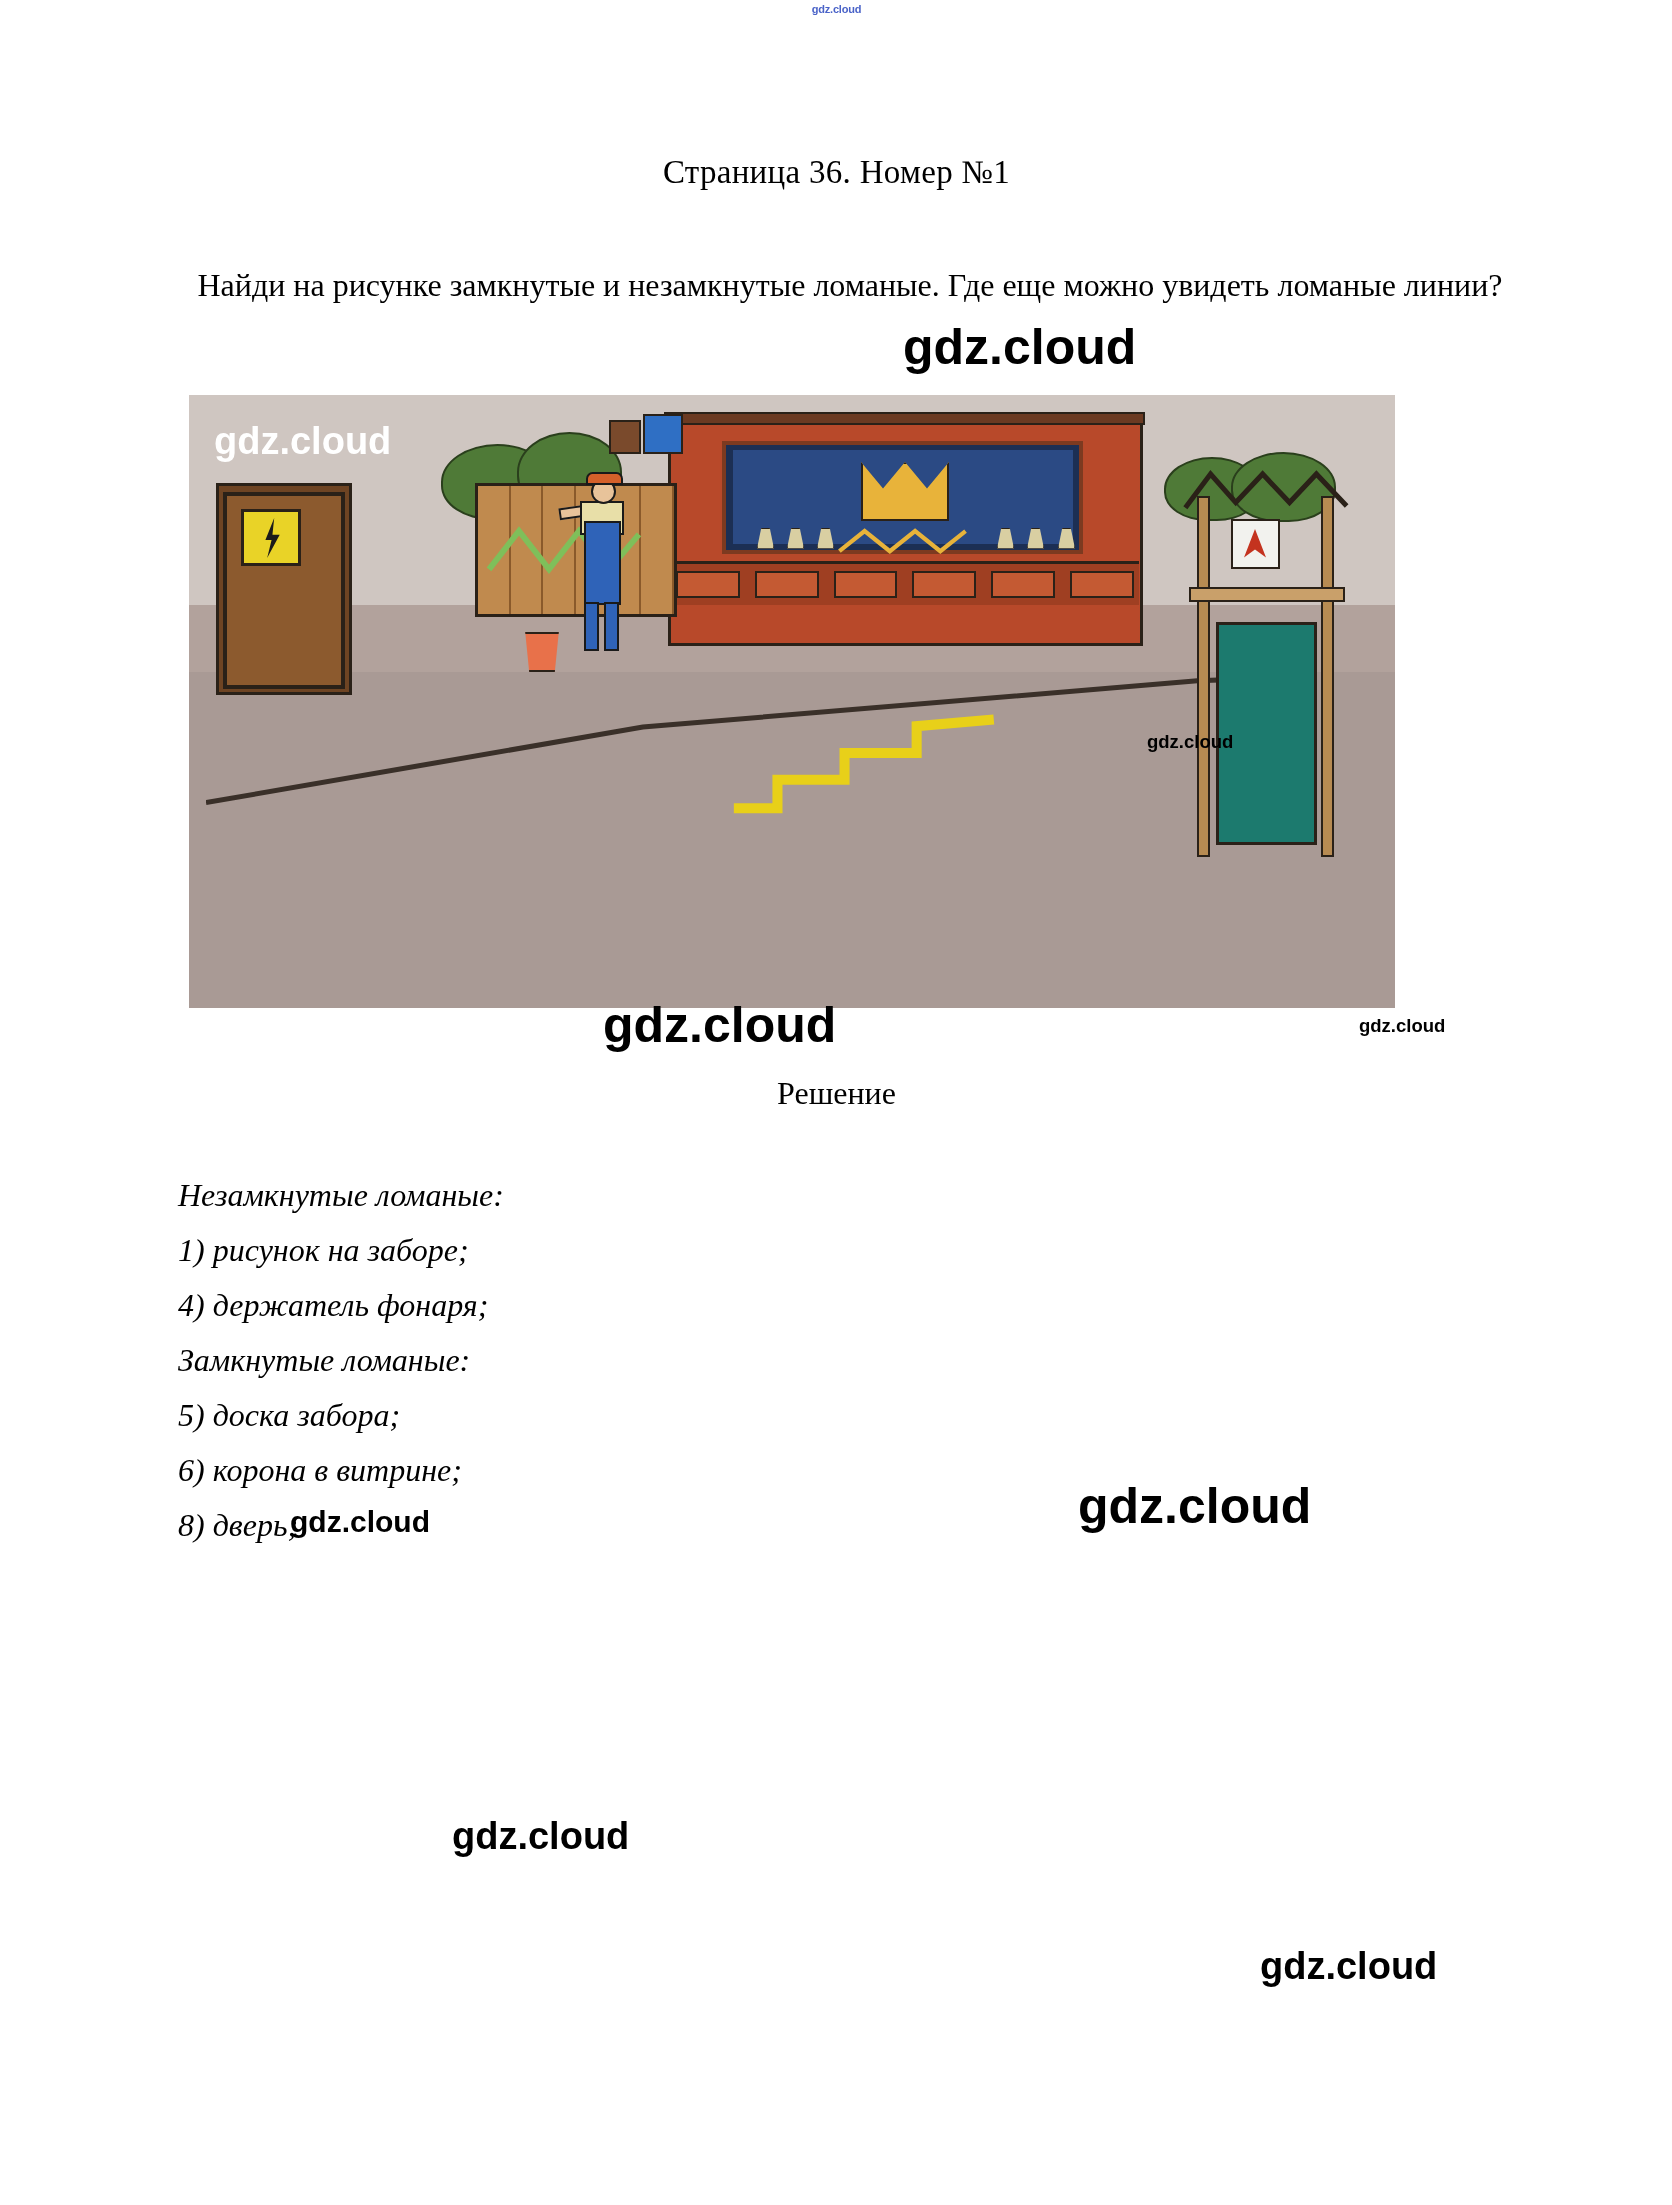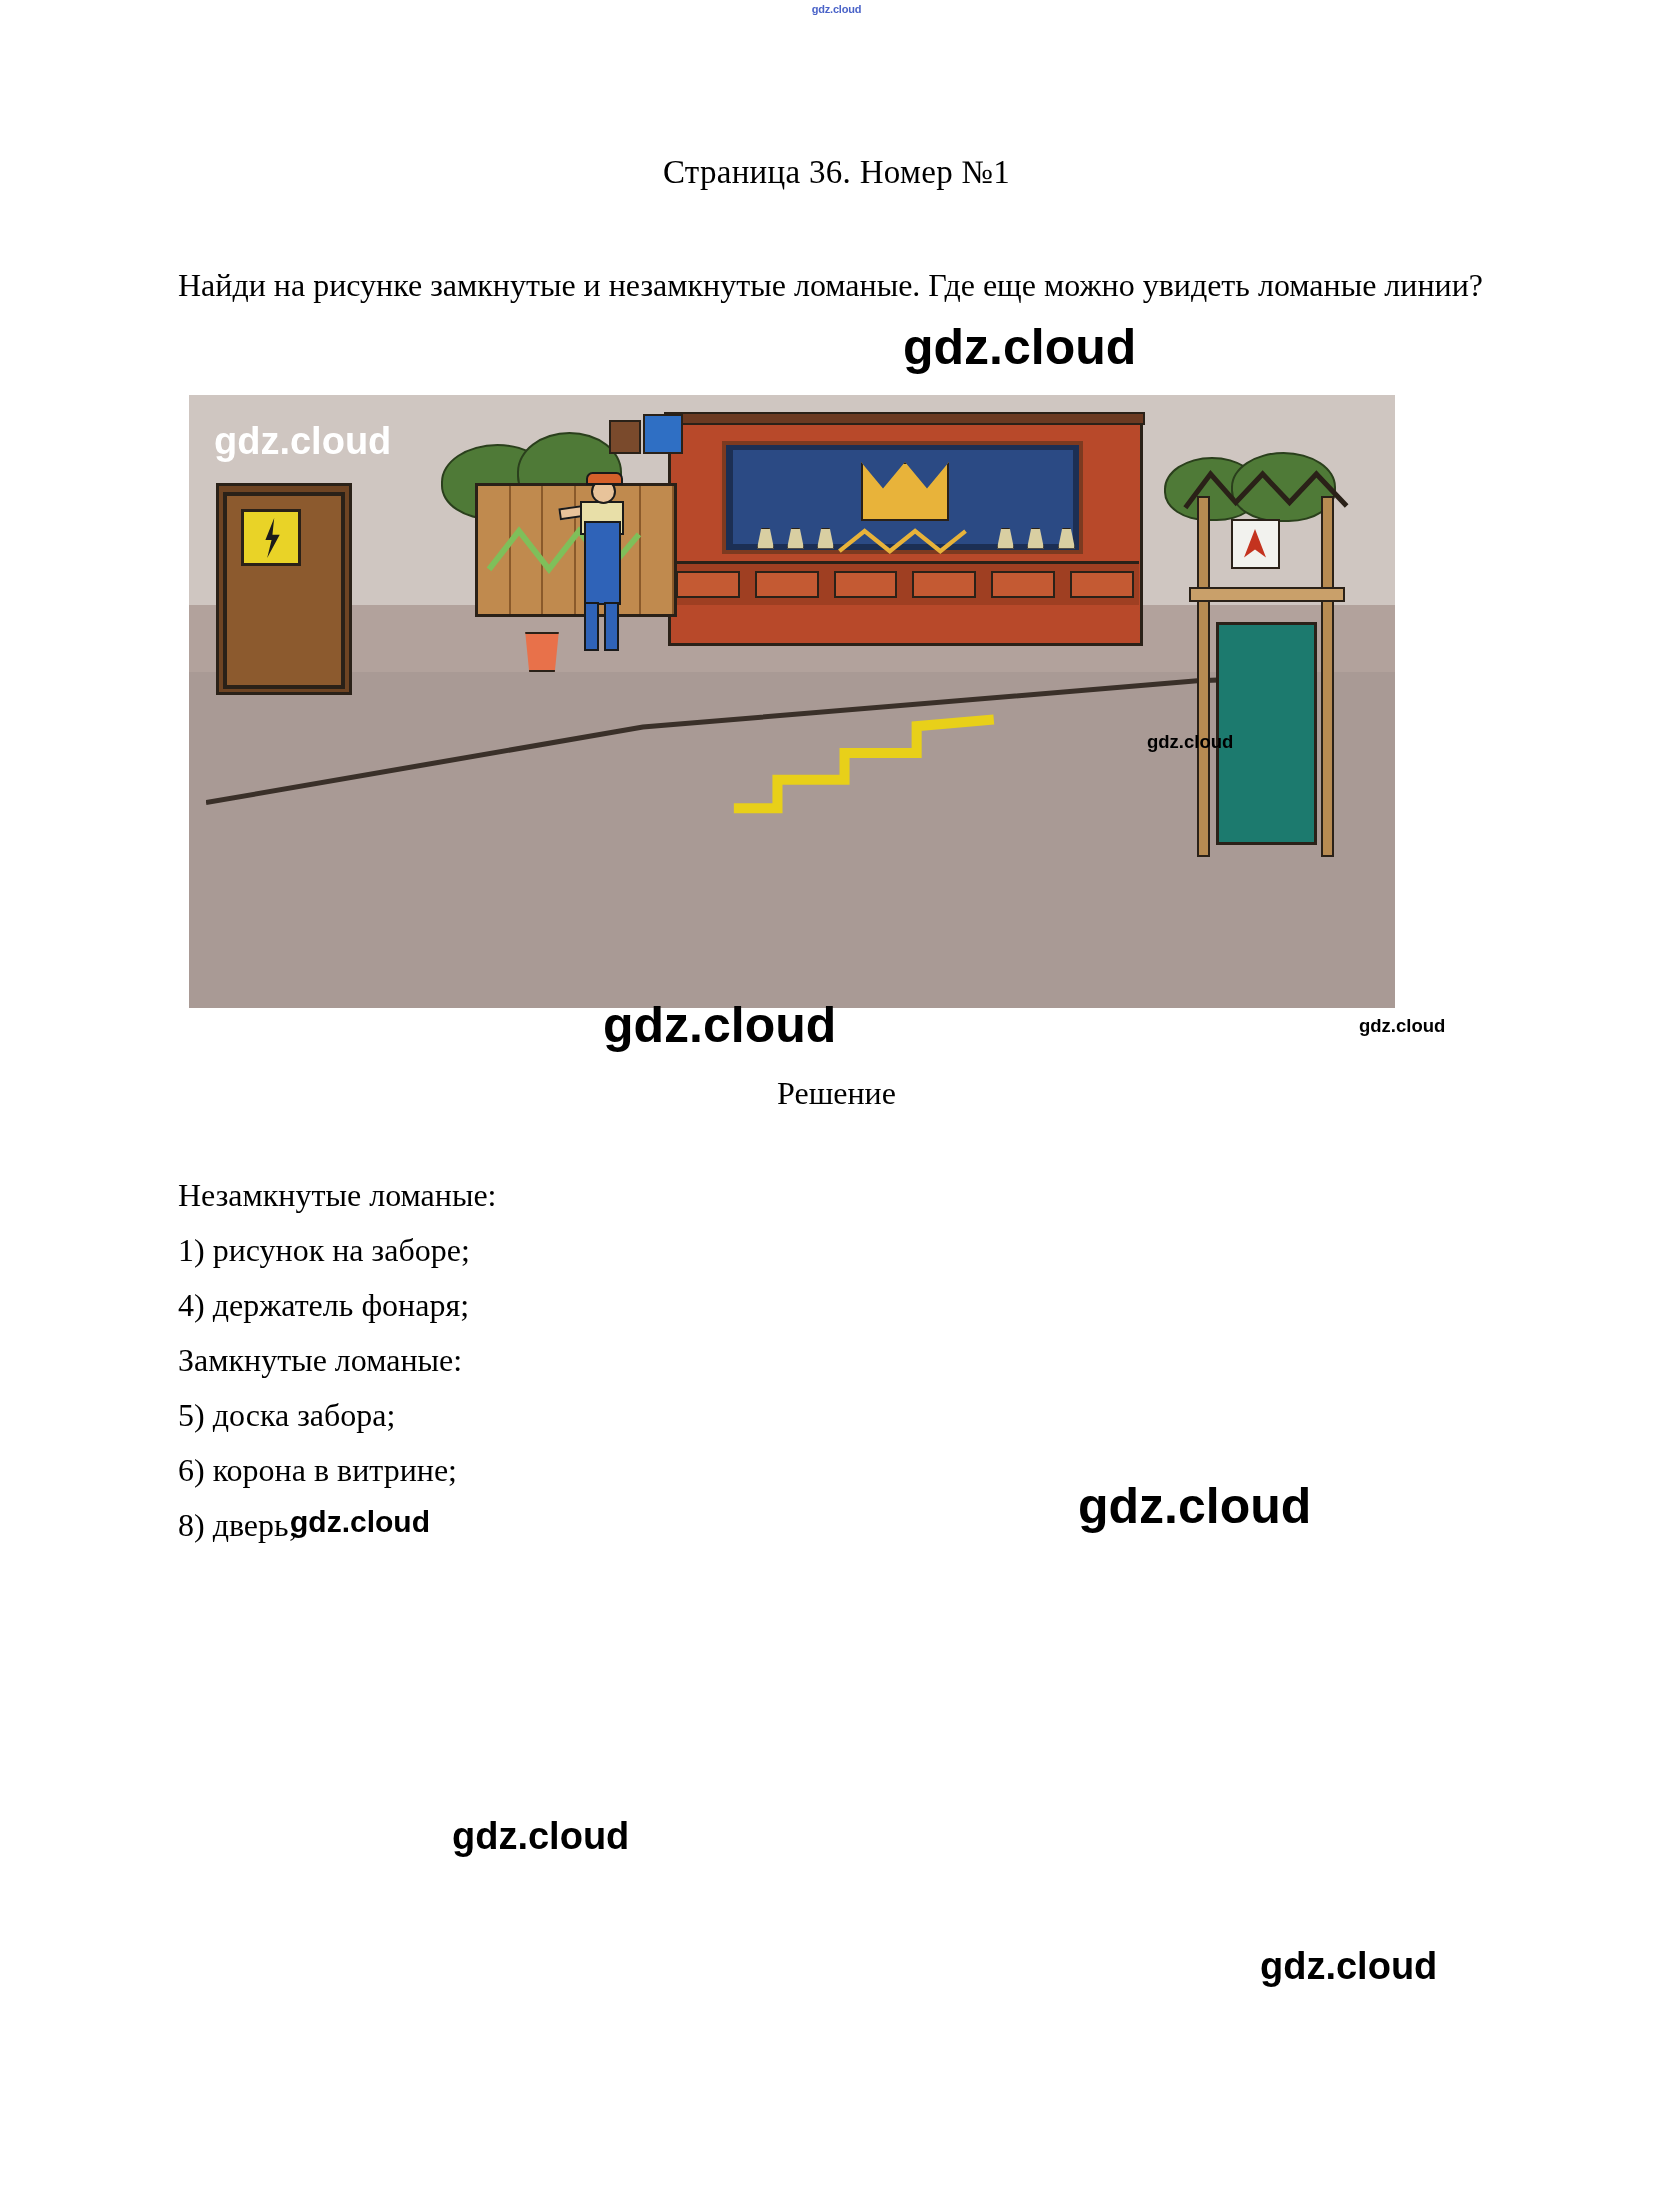--- a/index.html
+++ b/index.html
@@ -40,20 +40,21 @@
     letter-spacing: 0.3px;
   }
 
   .task-text {
     position: absolute;
     top: 260px;
     left: 178px;
     width: 1344px;
     font-size: 32px;
     line-height: 1.62;
+    text-align: center;
   }
 
   .solution-title {
     position: absolute;
     top: 1075px;
     left: 0;
     width: 100%;
     text-align: center;
     font-size: 32px;
   }
@@ -61,20 +62,21 @@
   .answer-block {
     position: absolute;
     top: 1168px;
     left: 178px;
     width: 1176px;
     font-size: 32px;
   }
   .answer-line {
     line-height: 1.72;
     white-space: nowrap;
+    font-style: italic;
   }
 
   
   .wm {
     position: absolute;
     font-family: "Liberation Sans", sans-serif;
     font-weight: bold;
     color: #000000;
     white-space: nowrap;
     pointer-events: none;

